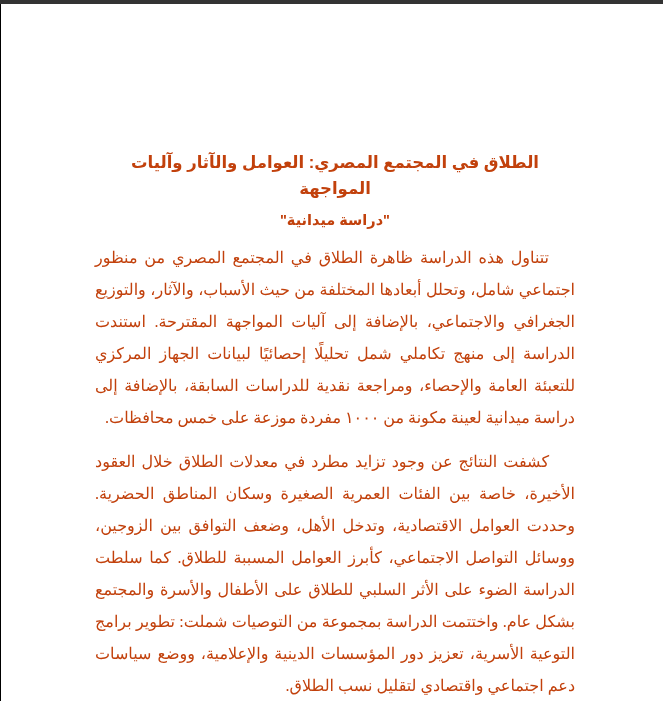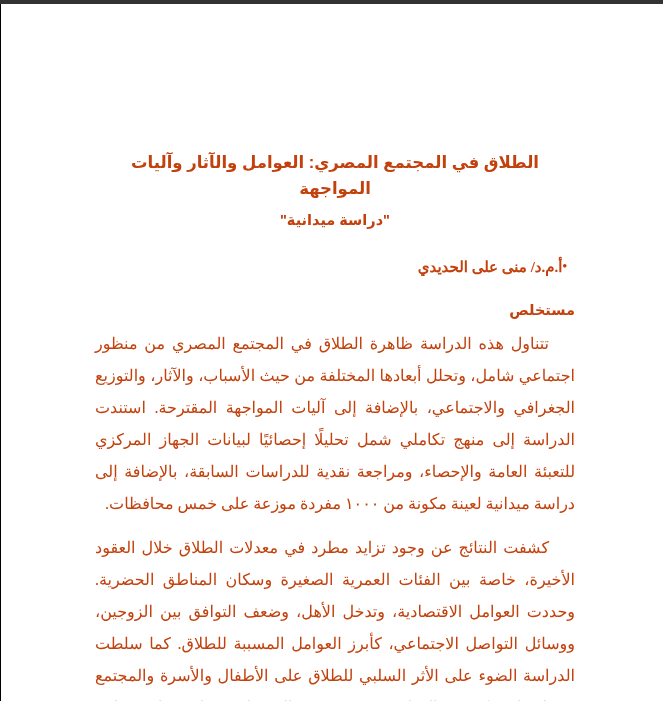--- a/index.html
+++ b/index.html
@@ -124,23 +124,21 @@
   <div class="viewer-topbar"></div>
 
   <div class="page-sheet">
 
     <div class="doc-frame">
 
       <h1 class="doc-title">الطلاق في المجتمع المصري: العوامل والآثار وآليات المواجهة</h1>
 
       <h2 class="doc-subtitle">"دراسة ميدانية"</h2>
 
-      <p class="author-line"><span class="author-marker">•</span><span>أ.م.د/ منى على الحديدي</span></p>
 
-      <h3 class="section-heading">مستخلص</h3>
 
       <div class="abstract-body">
         <p class="abstract-para">تتناول هذه الدراسة ظاهرة الطلاق في المجتمع المصري من منظور اجتماعي شامل، وتحلل أبعادها المختلفة من حيث الأسباب، والآثار، والتوزيع الجغرافي والاجتماعي، بالإضافة إلى آليات المواجهة المقترحة. استندت الدراسة إلى منهج تكاملي شمل تحليلًا إحصائيًا لبيانات الجهاز المركزي للتعبئة العامة والإحصاء، ومراجعة نقدية للدراسات السابقة، بالإضافة إلى دراسة ميدانية لعينة مكونة من ١٠٠٠ مفردة موزعة على خمس محافظات.</p>
         <p class="abstract-para">كشفت النتائج عن وجود تزايد مطرد في معدلات الطلاق خلال العقود الأخيرة، خاصة بين الفئات العمرية الصغيرة وسكان المناطق الحضرية. وحددت العوامل الاقتصادية، وتدخل الأهل، وضعف التوافق بين الزوجين، ووسائل التواصل الاجتماعي، كأبرز العوامل المسببة للطلاق. كما سلطت الدراسة الضوء على الأثر السلبي للطلاق على الأطفال والأسرة والمجتمع بشكل عام. واختتمت الدراسة بمجموعة من التوصيات شملت: تطوير برامج التوعية الأسرية، تعزيز دور المؤسسات الدينية والإعلامية، ووضع سياسات دعم اجتماعي واقتصادي لتقليل نسب الطلاق.</p>
       </div>
 
     </div>
 
   </div>
 

